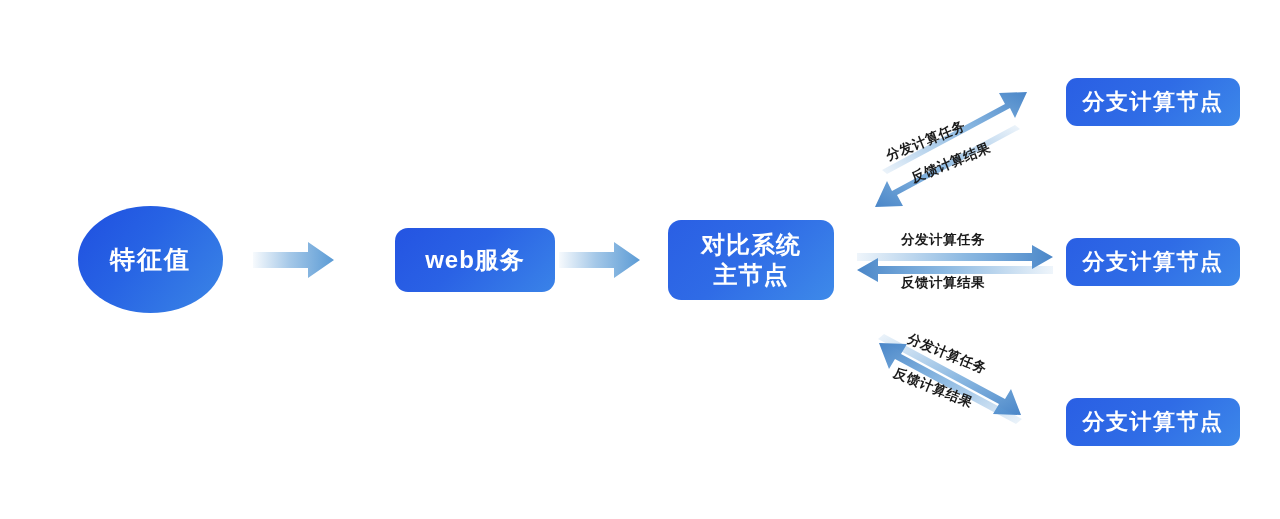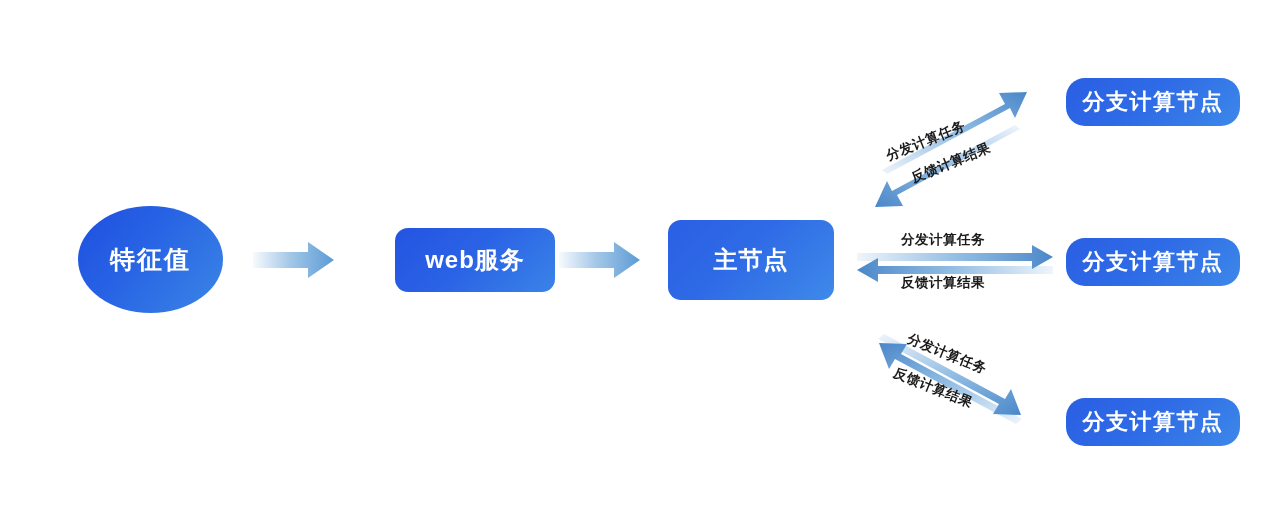--- a/index.html
+++ b/index.html
@@ -68,21 +68,21 @@
     font-size: 24px;
     flex-direction: column;
   }
   #main-node .line { display:block; }
 
   
   .branch-node {
     left: 1066px;
     width: 174px;
     height: 48px;
-    border-radius: 19px;
+    border-radius: 11px;
     background: linear-gradient(135deg, #2a5fe4 0%, #2f6ce6 50%, #3d88e9 100%);
     font-size: 22px;
     letter-spacing: 1.5px;
   }
   #branch-node-1 { top: 78px; }
   #branch-node-2 { top: 238px; }
   #branch-node-3 { top: 398px; }
 
   
   .edge-label {
@@ -214,20 +214,21 @@
 
 <div class="node" id="feature-node">
   <span>特征值</span>
 </div>
 
 <div class="node" id="web-node">
   <span>web服务</span>
 </div>
 
 <div class="node" id="main-node">
+  <span class="line">对比系统</span>
   <span class="line">主节点</span>
 </div>
 
 <div class="node branch-node" id="branch-node-1">
   <span>分支计算节点</span>
 </div>
 
 <div class="node branch-node" id="branch-node-2">
   <span>分支计算节点</span>
 </div>

